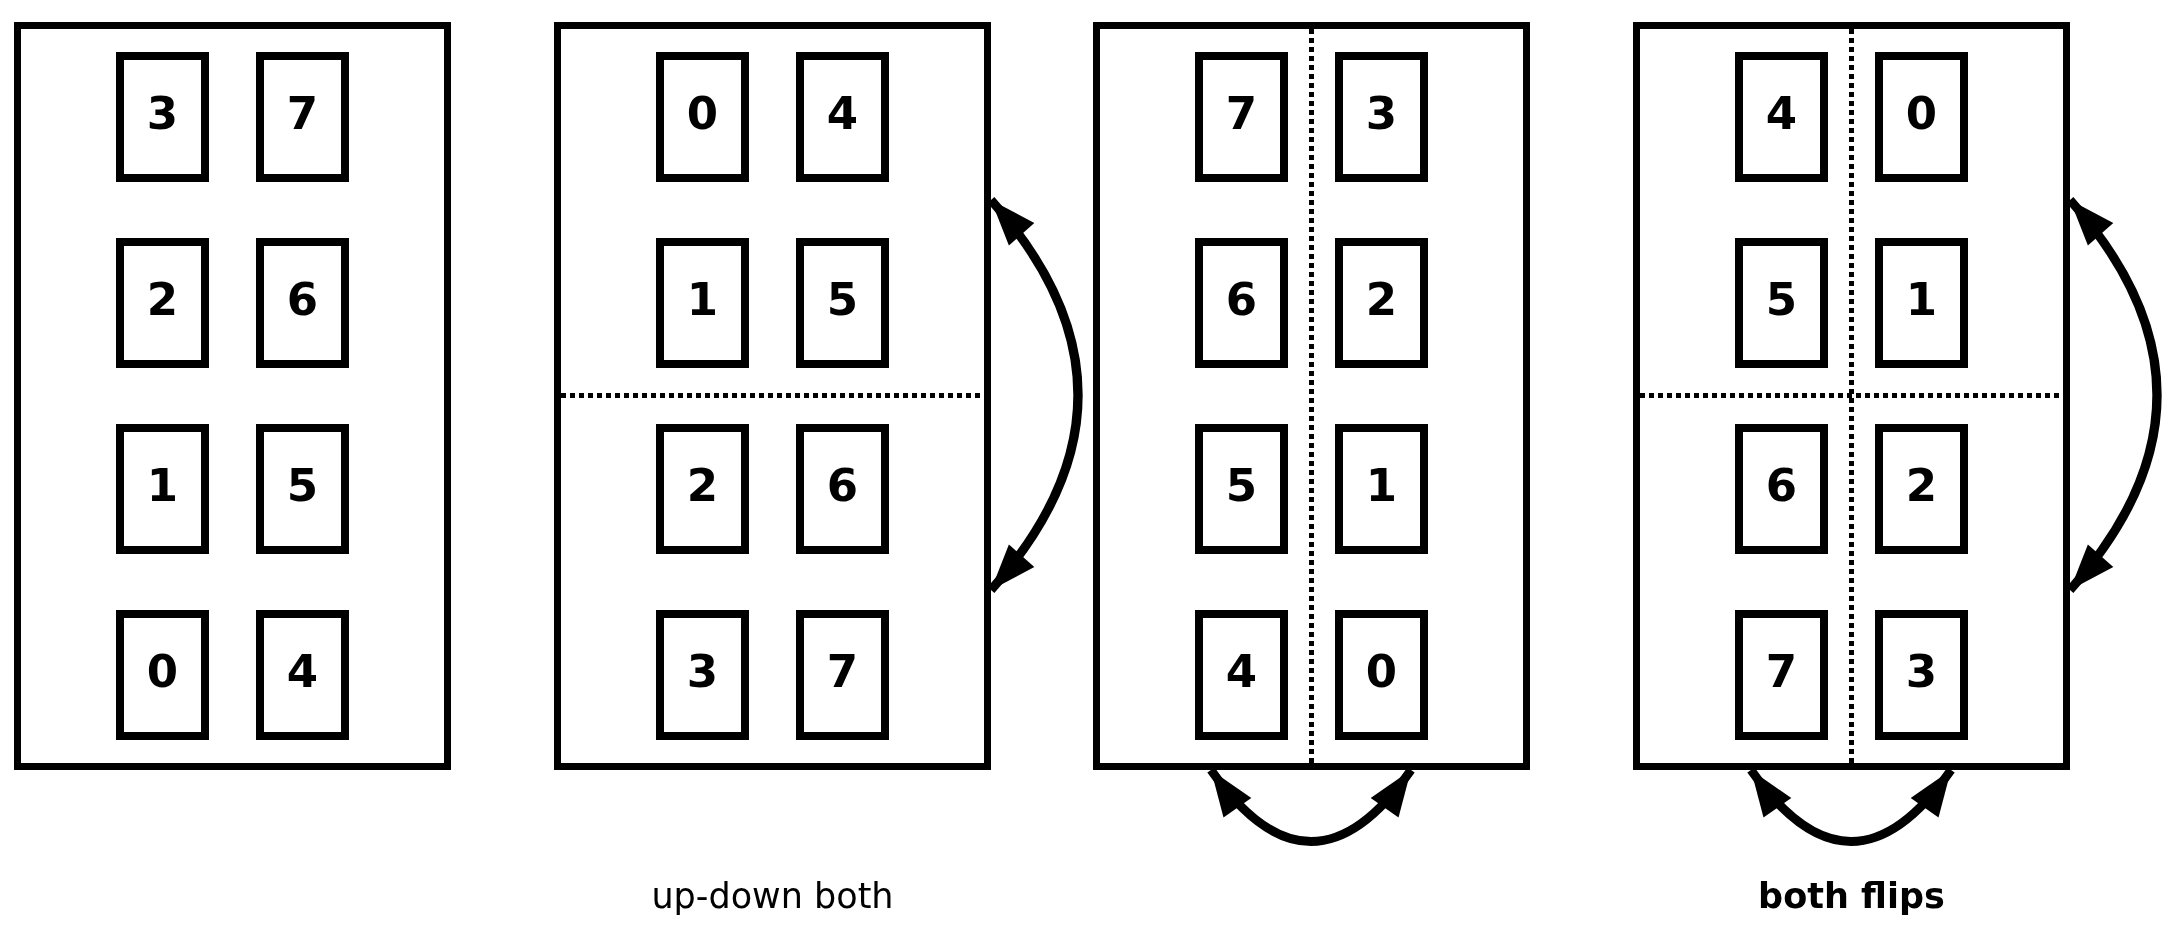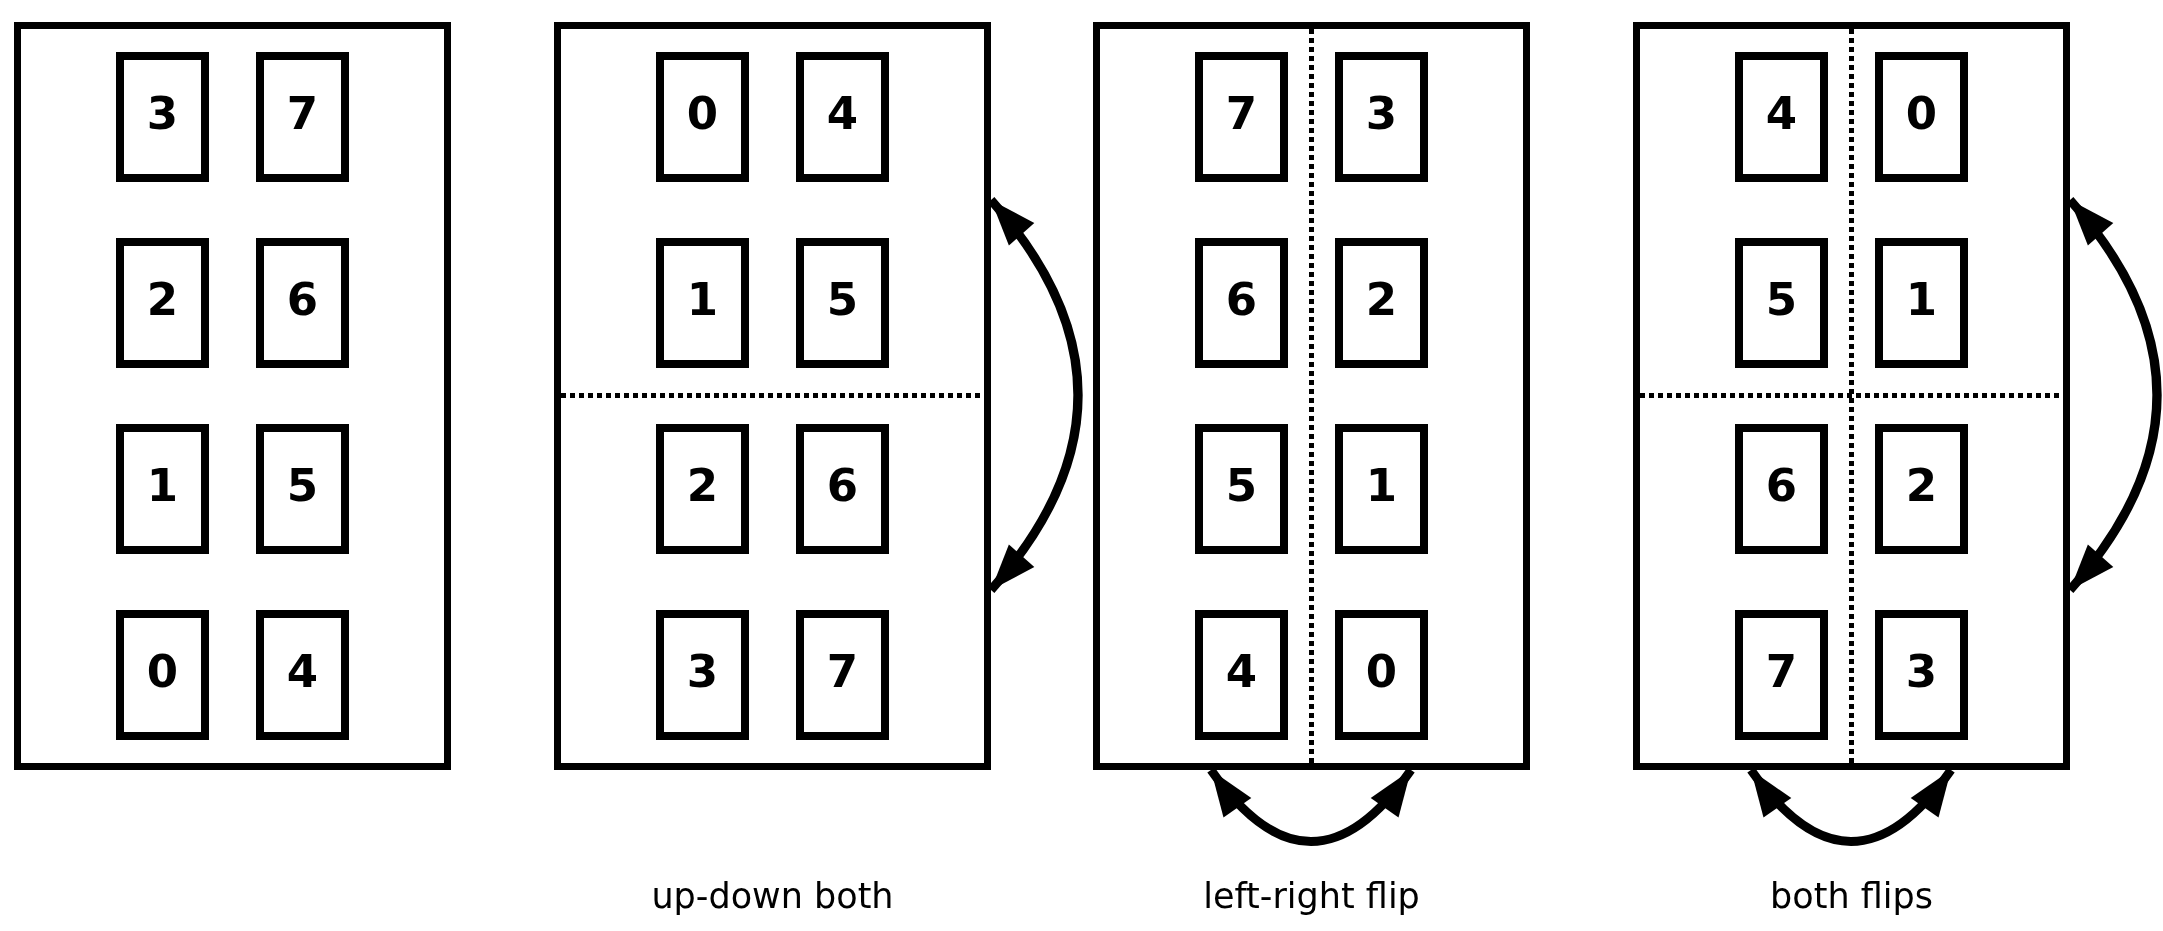--- a/index.html
+++ b/index.html
@@ -170,21 +170,20 @@
         <span class="cell-number">0</span>
       </div>
     </div>
     <div class="arrow-lr" style="left: 1181px; top: 761px;">
       <svg viewBox="0 0 260 95" xmlns="http://www.w3.org/2000/svg">
         <path d="M 30 9 Q 130 152 230 9" fill="none" stroke="#000" stroke-width="9"></path>
         <polygon points="30,9 42.5,56.4 70.3,37.0" fill="#000"></polygon>
         <polygon points="230,9 217.5,56.4 189.7,37.0" fill="#000"></polygon>
       </svg>
     </div>
-    <div class="plabel" style="left: 1093px;">left-right flip</div>
     <div class="panel" style="left: 1633px;">
       <div class="fold-h" style="top: 364px;"></div>
       <div class="fold-v" style="left: 209px;"></div>
       <div class="cell" style="left: 95px; top: 23px;">
         <span class="cell-number">4</span>
       </div>
       <div class="cell" style="left: 235px; top: 23px;">
         <span class="cell-number">0</span>
       </div>
       <div class="cell" style="left: 95px; top: 209px;">
@@ -213,14 +212,14 @@
         <polygon points="6,406 23.9,360.4 49.3,383.0" fill="#000"></polygon>
       </svg>
     </div>
     <div class="arrow-lr" style="left: 1721px; top: 761px;">
       <svg viewBox="0 0 260 95" xmlns="http://www.w3.org/2000/svg">
         <path d="M 30 9 Q 130 152 230 9" fill="none" stroke="#000" stroke-width="9"></path>
         <polygon points="30,9 42.5,56.4 70.3,37.0" fill="#000"></polygon>
         <polygon points="230,9 217.5,56.4 189.7,37.0" fill="#000"></polygon>
       </svg>
     </div>
-    <div class="plabel" style="left: 1633px;">both flips</div>
+    <div class="plabel" style="left: 1633px; font-weight: bold;">both flips</div>
   </div>
 
 </body></html>

